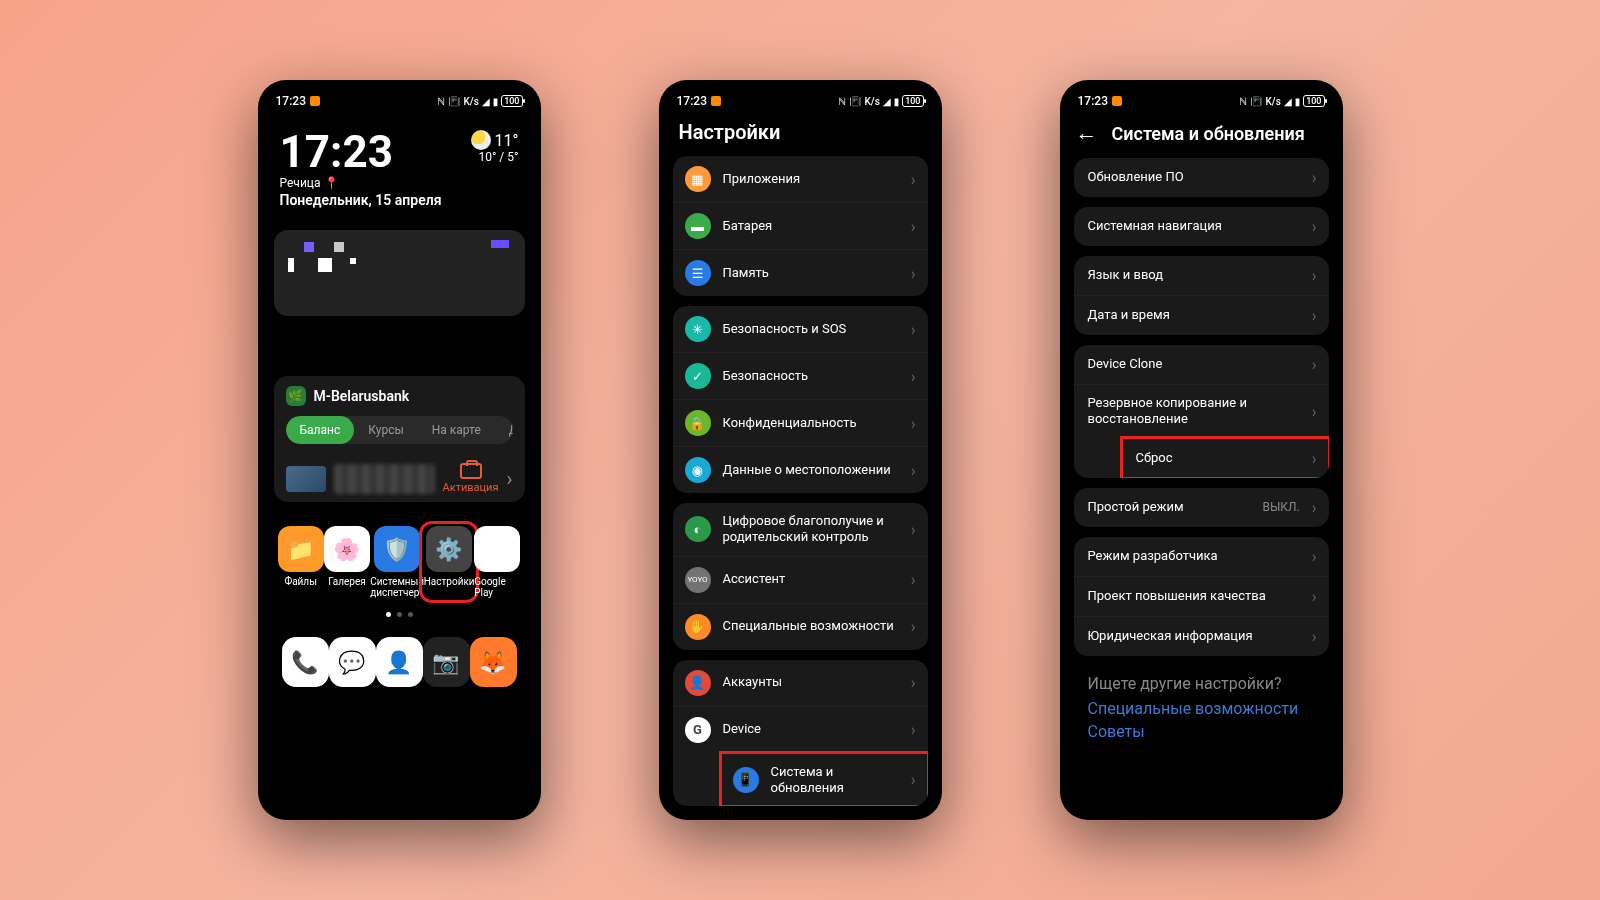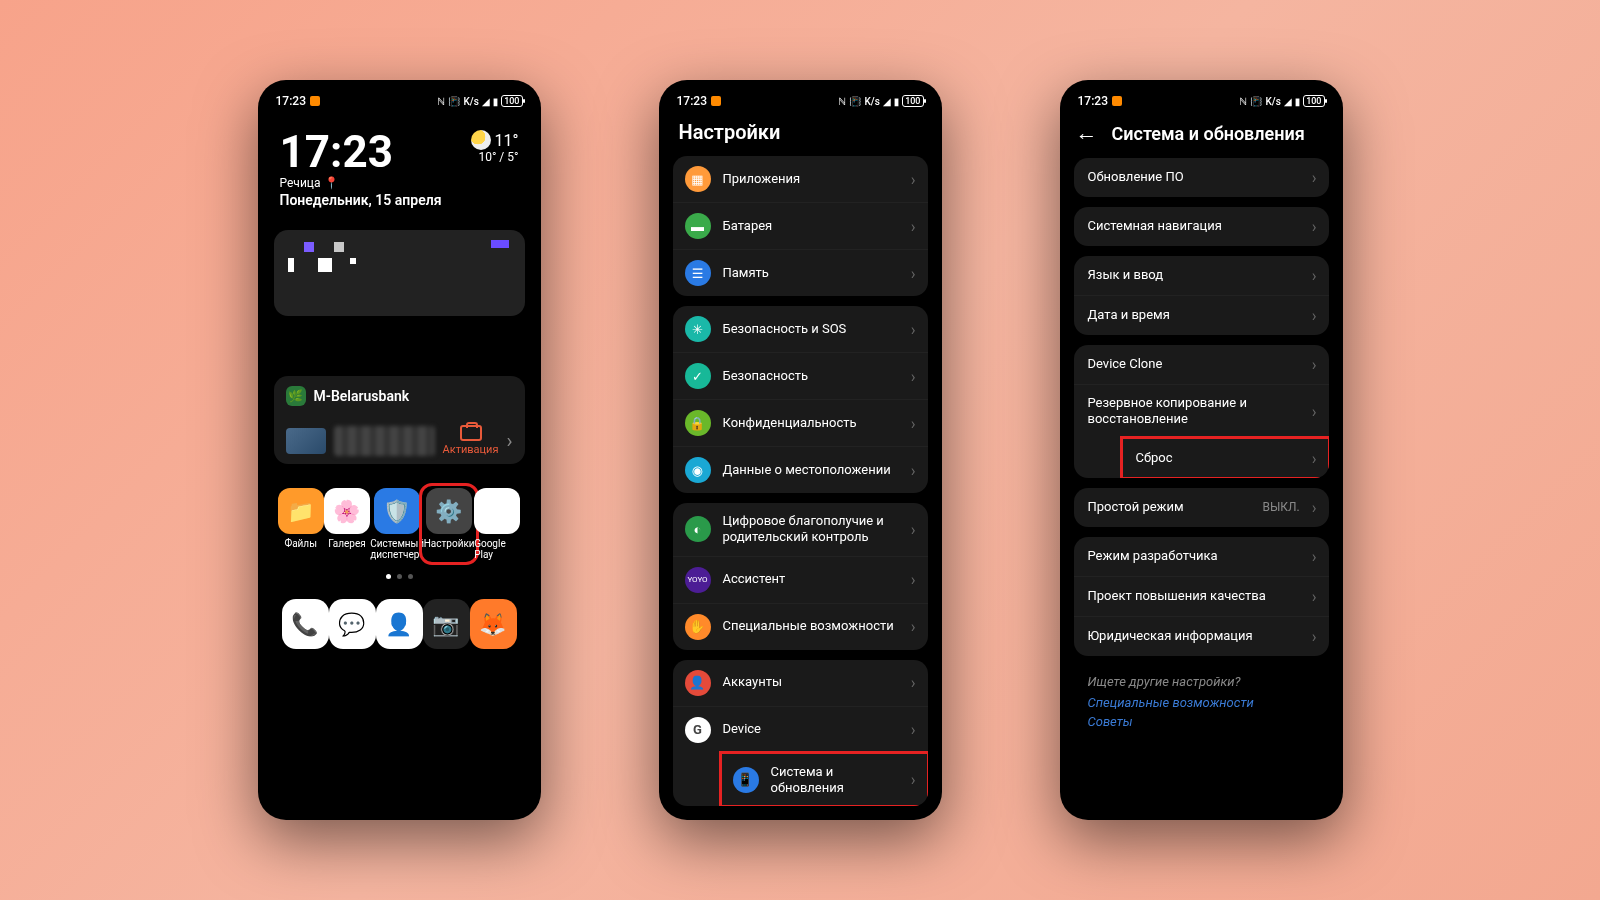--- a/index.html
+++ b/index.html
@@ -101,28 +101,28 @@
   .settings-body { flex:1; overflow:hidden; padding:0 6px;}
   .sgroup { background:#1a1a1a; border-radius:14px; margin-bottom:10px; overflow:hidden;}
   .srow { display:flex; align-items:center; padding:10px 12px; gap:12px; position:relative; font-size:13px;}
   .srow + .srow { border-top:1px solid rgba(255,255,255,0.04);}
   .srow .sicon { width:26px; height:26px; border-radius:50%; display:flex; align-items:center; justify-content:center; font-size:13px; flex-shrink:0;}
   .srow .stext { flex:1; line-height:1.25;}
   .srow .chev { color:#666; font-size:16px;}
   .srow .value { color:#888; font-size:12px;}
   .srow.noicon .stext{ margin-left:2px;}
   .srow.highlight { outline:3px solid #e62222; outline-offset:-1px; z-index:2;margin-left:48px;}
-  .footer-links { padding:8px 14px; font-size:13px;font-style:italic;}
+  .footer-links { padding:8px 14px; font-size:16px;}
   .footer-links .q { color:#888; margin-bottom:6px;}
   .footer-links .lnk { color:#3a7ad4; margin-bottom:4px;}
 
   
   .ic-orange{background:#ff9a3a;} .ic-green{background:#3aaa4a;} .ic-blue{background:#2a7ae4;}
   .ic-teal{background:#1ab8a8;} .ic-teal2{background:#18b898;} .ic-lime{background:#6ab82a;}
-  .ic-cyan{background:#1aa8d4;} .ic-dgreen{background:#2a9a4a;} .ic-purple{background:#4c1d95;}
+  .ic-cyan{background:#1aa8d4;} .ic-dgreen{background:#2a9a4a;} .ic-purple{background:#737373;}
   .ic-hand{background:#ff8a2a;} .ic-red{background:#e44a3a;}
   .ic-google{background:#fff;color:#444;font-weight:700;}
   .ic-sys{background:#2a7ae4;}
 </style>
 </head>
 <body>
 
 <div class="phone">
   <div class="statusbar">
     <div class="left">
@@ -165,20 +165,26 @@
         <span class="px d"></span>
         <span class="px e"></span>
         <span class="px f"></span>
     </div>
 
     <div class="bank-widget">
       <div class="bank-head">
           <div class="bank-logo">🌿</div>
           <span>M-Belarusbank</span>
         </div>
+      <div class="bank-tabs">
+        <div class="bank-tab active">Баланс</div>
+        <div class="bank-tab">Курсы</div>
+        <div class="bank-tab">На карте</div>
+        <div class="bank-tab">Другое</div>
+      </div>
       <div class="bank-body">
         <div class="bank-card"></div>
         <div class="bank-blur"></div>
         <div class="activ">
           <div class="activ-icon"></div>
           <span>Активация</span>
         </div>
         <div class="bank-arrow">›</div>
       </div>
     </div>

